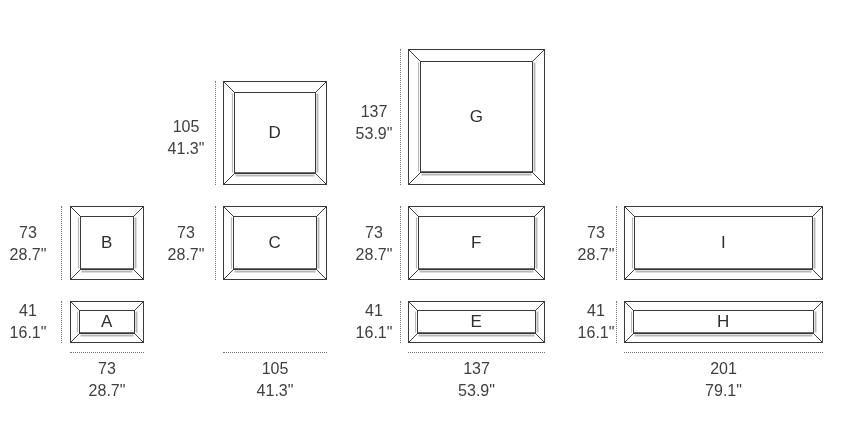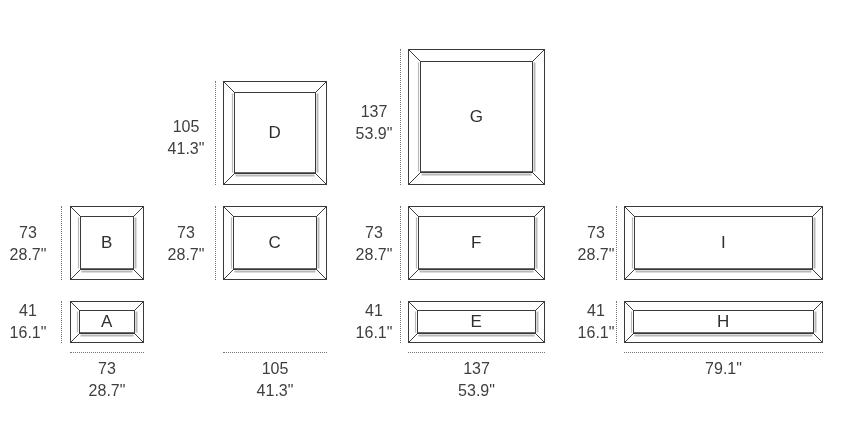--- a/index.html
+++ b/index.html
@@ -237,16 +237,17 @@
         <line x1="0.5" y1="0.5" x2="9.5" y2="9.5" stroke="#3a3a3a" stroke-width="1"></line>
         <line x1="198.5" y1="0.5" x2="189.5" y2="9.5" stroke="#3a3a3a" stroke-width="1"></line>
         <line x1="0.5" y1="41.5" x2="9.5" y2="32.5" stroke="#3a3a3a" stroke-width="1"></line>
         <line x1="198.5" y1="41.5" x2="189.5" y2="32.5" stroke="#3a3a3a" stroke-width="1"></line>
       </svg>
     <span class="letter">H</span>
   </div>
 
   <div class="hdot" style="left:624px;top:352px;width:199px"></div>
   <div class="bottom-label" style="left:624px;top:358px;width:199px">
+    <div>201</div>
     <div>79.1"</div>
   </div>
 
 </div>
 
 </body></html>

